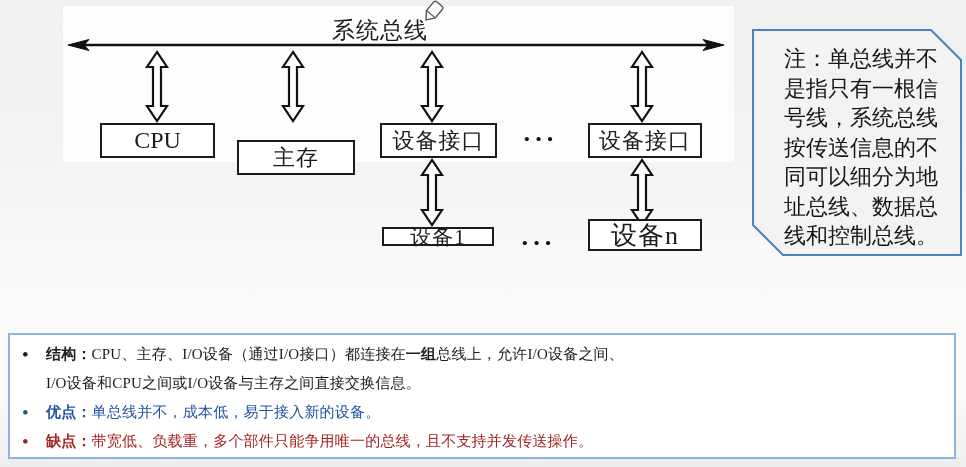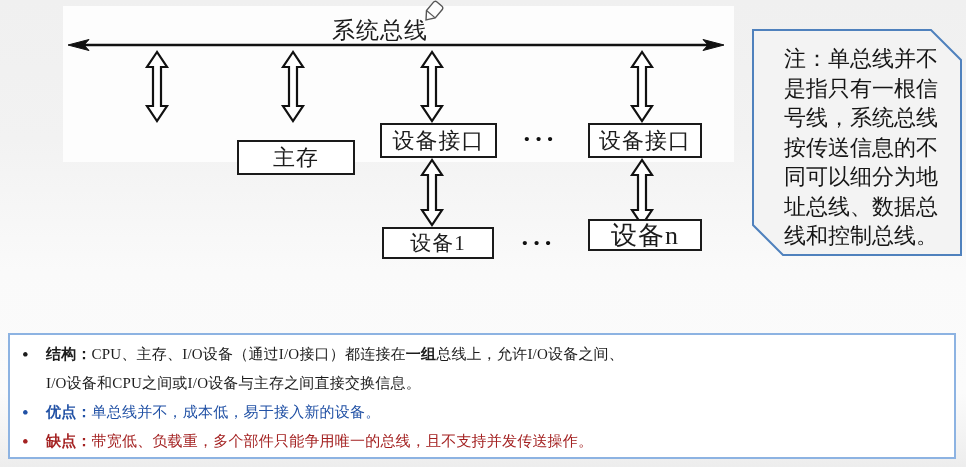--- a/index.html
+++ b/index.html
@@ -11,21 +11,21 @@
   .diagram-bg{position:absolute;left:63px;top:6px;width:671px;height:156px;background:#fdfdfd;}
   .overlay{position:absolute;left:0;top:0;width:966px;height:467px;pointer-events:none;}
   .bus-label{position:absolute;left:298px;top:15px;width:130px;text-align:right;
     font-size:23px;letter-spacing:1px;}
   .dbox{position:absolute;box-sizing:border-box;border:2px solid #1a1a1a;background:#fff;
     display:flex;align-items:center;justify-content:center;font-size:22px;letter-spacing:1px;}
   .box-cpu{left:100px;top:123px;width:115px;height:35px;font-size:24px;letter-spacing:0;}
   .box-mem{left:237px;top:140px;width:118px;height:35px;}
   .box-if1{left:380px;top:123px;width:117px;height:35px;}
   .box-if2{left:588px;top:123px;width:114px;height:35px;}
-  .box-dev1{left:382px;top:227px;width:112px;height:32px;font-size:21px;}
+  .box-dev1{left:382px;top:227px;width:112px;height:19px;font-size:21px;}
   .box-devn{left:588px;top:219px;width:114px;height:32px;font-size:26px;}
   .dots{position:absolute;width:46px;text-align:center;font-size:26px;font-weight:bold;
     letter-spacing:3px;color:#111;}
   .dots1{left:517px;top:124px;}
   .dots2{left:515px;top:228px;}
   .note-text{position:absolute;left:768px;top:44px;width:186px;font-size:22px;
     line-height:29.5px;white-space:pre-line;color:#161616;text-align:center;}
   .panel{position:absolute;left:8px;top:333px;width:948px;height:126px;box-sizing:border-box;
     border:2px solid #8db3e2;background:#ffffff;padding:5px 6px 0 12px;}
   .bullet{display:flex;align-items:flex-start;}
@@ -62,20 +62,21 @@
     </g>
 
     <g transform="translate(424,0) rotate(40 10 12)">
       <path d="M5.5,2.5 h7 a2.2,2.2 0 0 1 2.2,2.2 v11 l-5.7,7.5 l-5.7,-7.5 v-11 a2.2,2.2 0 0 1 2.2,-2.2 z" fill="#fcfcfc" stroke="#555" stroke-width="1.4"></path>
       <line x1="3.3" y1="15.7" x2="14.7" y2="15.7" stroke="#555" stroke-width="1.2"></line>
     </g>
   </svg>
 
   <div class="bus-label">系统总线</div>
 
+  <div class="dbox box-cpu">CPU</div>
   <div class="dbox box-mem">主存</div>
   <div class="dbox box-if1">设备接口</div>
   <div class="dbox box-if2">设备接口</div>
   <div class="dots dots1">···</div>
 
   <div class="dbox box-dev1">设备1</div>
   <div class="dbox box-devn">设备n</div>
   <div class="dots dots2">···</div>
 
   <div class="note-text">注：单总线并不

